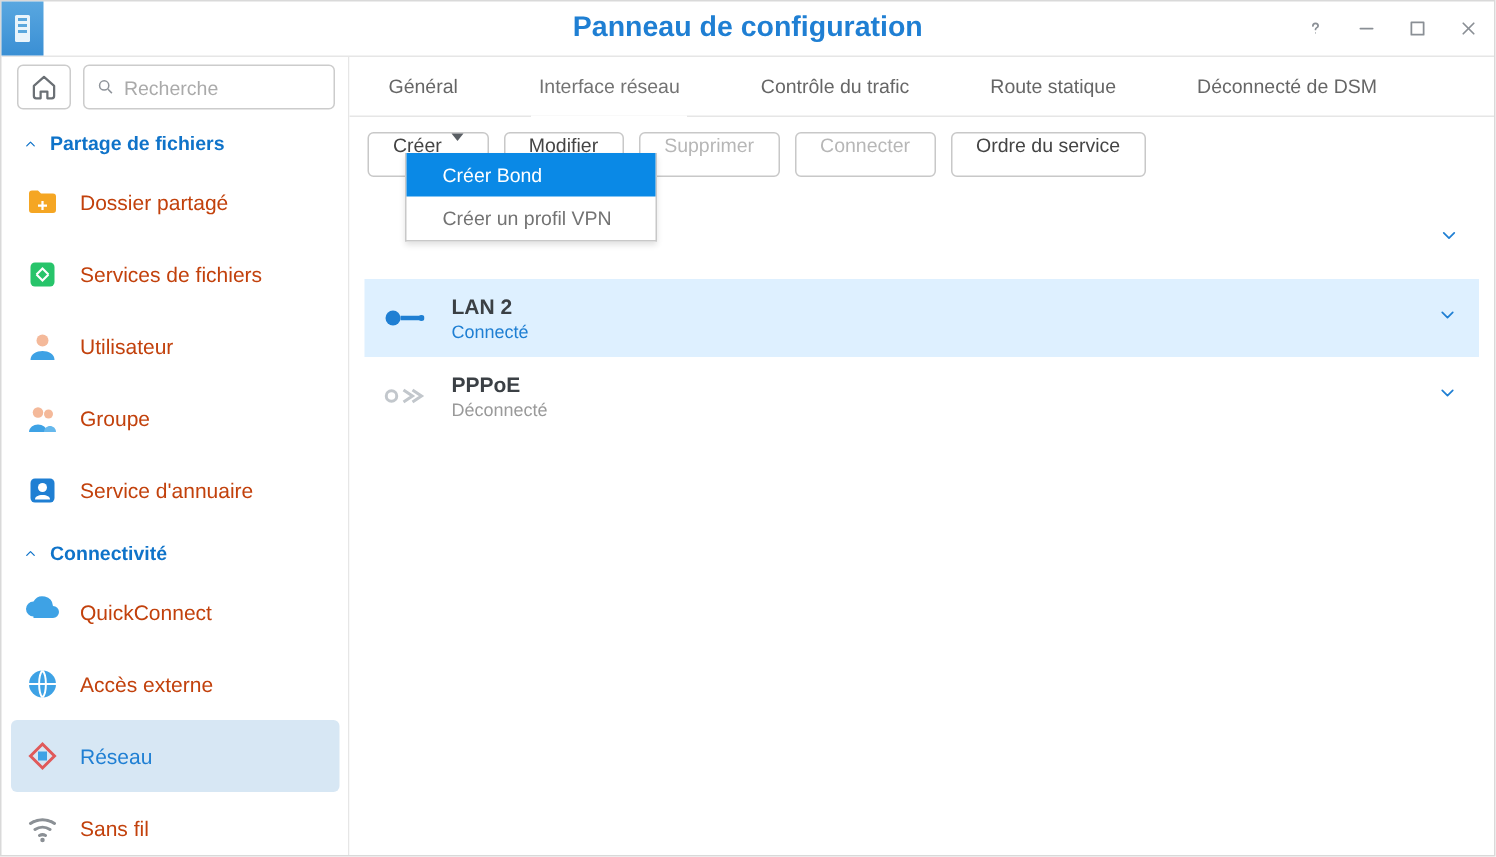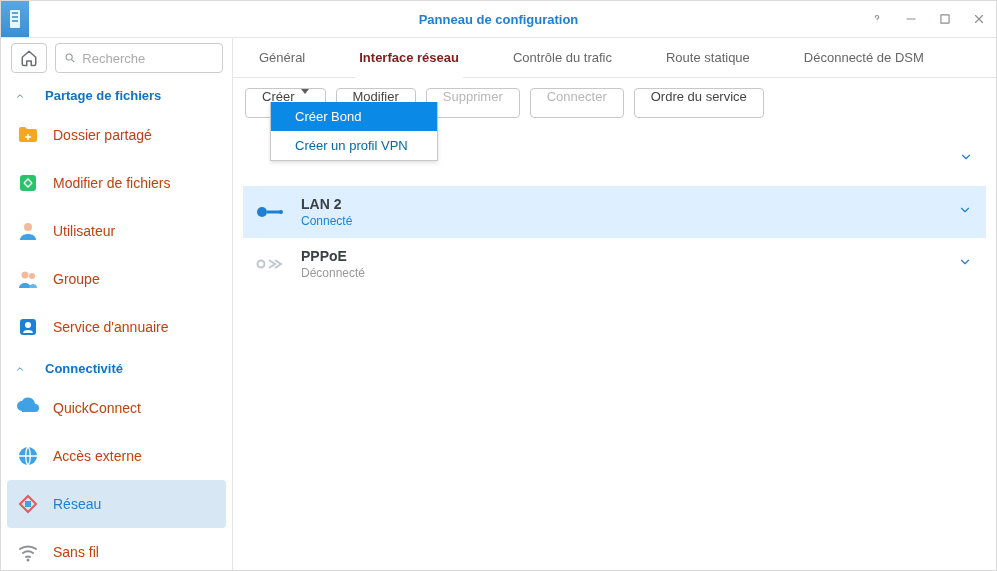--- a/index.html
+++ b/index.html
@@ -1,54 +1,54 @@
 <!DOCTYPE html>
 <html><head>
 <meta charset="utf-8">
 <style>
   * { box-sizing: border-box; margin: 0; padding: 0; font-family: -apple-system, BlinkMacSystemFont, "Segoe UI", Arial, sans-serif; }
   body { width: 997px; height: 571px; background: #fff; overflow: hidden; border: 1px solid #d9d9d9; }
 
   .titlebar { height: 37px; display: flex; align-items: center; position: relative; border-bottom: 1px solid #e6e6e6; }
   .titlebar-icon { width: 28px; height: 100%; background: linear-gradient(#59a7e0,#3a8fd4); display:flex; align-items:center; justify-content:center; }
   .titlebar-icon svg { width: 16px; height: 22px; }
-  .titlebar-title { position:absolute; left:0; right:0; text-align:center; font-size:13px; font-weight:600; color:#1f7fd3; pointer-events:none; }
+  .titlebar-title { position:absolute; left:0; right:0; text-align:center; font-size:19px; font-weight:600; color:#1f7fd3; pointer-events:none; }
   .win-controls { position:absolute; right:8px; top:0; height:100%; display:flex; align-items:center; gap:16px; }
   .win-btn { width:18px; height:18px; color:#8a8f95; cursor:pointer; display:flex; align-items:center; justify-content:center; }
   .win-btn svg { width:14px; height:14px; }
 
   .hdr-row { height:40px; display:flex; align-items:center; padding:0 8px 0 10px; gap:8px; background:#fff; }
   .home-btn { width:36px; height:30px; border:1px solid #ccc; border-radius:4px; display:flex; align-items:center; justify-content:center; cursor:pointer; }
   .search-wrap { flex:0 0 168px; height:30px; border:1px solid #ccc; border-radius:4px; display:flex; align-items:center; padding:0 8px; gap:6px; }
   .search-wrap input { border:none; outline:none; font-size:13px; width:100%; color:#555; }
   .search-wrap input::placeholder { color:#aaa; }
 
   .columns { display:flex; height: calc(100% - 37px); }
   .left-col { width:232px; border-right:1px solid #e6e6e6; overflow-y:auto; background:#fff; padding-top:0px; }
   .right-col { flex:1; display:flex; flex-direction:column; background:#fff; }
 
-  .sec-head { display:flex; align-items:center; gap:20px; padding:10px 14px 8px; color:#0f73c9; font-weight:600; font-size:13px; cursor:pointer; }
+  .sec-head { display:flex; align-items:center; gap:8px; padding:10px 14px 8px; color:#0f73c9; font-weight:600; font-size:13px; cursor:pointer; }
   .chev-small { width:10px; height:10px; }
 
   .side-item { display:flex; align-items:center; gap:12px; height:48px; padding:0 14px; font-size:14px; color:#c2410c; cursor:pointer; }
   .side-item.active { background:#d7e7f4; color:#1f7fd3; border-radius:4px; margin:0 6px; padding:0 8px; }
   .side-icon { width:26px; height:26px; display:flex; align-items:center; justify-content:center; }
 
   .tabs { height:40px; display:flex; align-items:stretch; padding:0 8px; gap:18px; border-bottom:1px solid #e6e6e6; }
   .tab { padding:0 18px; display:flex; align-items:center; font-size:13px; color:#666; cursor:pointer; position:relative; }
-  .tab.active { color:#7f1d1d; font-weight:700; }
+  .tab.active { color:#737373; font-weight:400; }
   .tab.active::after { content:""; position:absolute; bottom:-1px; left:10%; width:80%; height:0; border-bottom:1px solid #fff; }
 
   .toolbar { display:flex; gap:10px; padding:10px 12px; }
   .tb-btn { height:30px; padding:0 16px; border:1px solid #c8c8c8; border-radius:4px; background:#fff; font-size:13px; color:#444; display:flex; align-items:flex-start; gap:6px; cursor:pointer; }
   .tb-btn.disabled { color:#b7b7b7; cursor:default; }
   .caret-down { width:0; height:0; border-left:4px solid transparent; border-right:4px solid transparent; border-top:5px solid #5a5f64; }
 
   .dropdown { position:absolute; left:270px; top:102px; width:168px; background:#fff; border:1px solid #c8c8c8; border-top:none; box-shadow:0 2px 4px rgba(0,0,0,0.12); z-index:50; }
-  .dd-item { height:29px; display:flex; align-items:center; padding:0 24px; font-size:13px; color:#0369a1; cursor:pointer; }
+  .dd-item { height:29px; display:flex; align-items:center; padding:0 24px; font-size:13px; color:#737373; cursor:pointer; }
   .dd-item.hilite { background:#0a89e6; color:#fff; }
 
   .iface-list { padding:0 10px; }
   .iface-row { height:52px; display:flex; align-items:center; gap:16px; padding:0 10px; border-bottom:0; cursor:pointer; position:relative; }
   .iface-row.selected { background:#def0ff; border-radius:0; }
   .iface-icon { width:32px; display:flex; justify-content:center; }
   .iface-text { display:flex; flex-direction:column; }
   .iface-name { font-size:14px; font-weight:600; color:#3b4045; }
   .iface-status { font-size:12px; color:#9a9a9a; margin-top:2px; }
   .iface-row.selected .iface-status { color:#1f7fd3; }
@@ -130,21 +130,21 @@
         </span>
       <span>Dossier partagé</span>
     </div>
     <div class="side-item">
       <span class="side-icon">
           <svg width="24" height="24" viewBox="0 0 24 24">
             <rect x="4" y="4" width="16" height="16" rx="3" fill="#27c46a"></rect>
             <path d="M8 12l4-4 4 4M8 12l4 4 4-4" stroke="#fff" stroke-width="1.4" fill="none"></path>
           </svg>
         </span>
-      <span>Modifier de fichiers</span>
+      <span>Services de fichiers</span>
     </div>
     <div class="side-item">
       <span class="side-icon">
           <svg width="24" height="24" viewBox="0 0 24 24">
             <circle cx="12" cy="8" r="4" fill="#f4b99a"></circle>
             <path d="M4 21c0-4 4-6 8-6s8 2 8 6" fill="#3ea2e5"></path>
           </svg>
         </span>
       <span>Utilisateur</span>
     </div>

